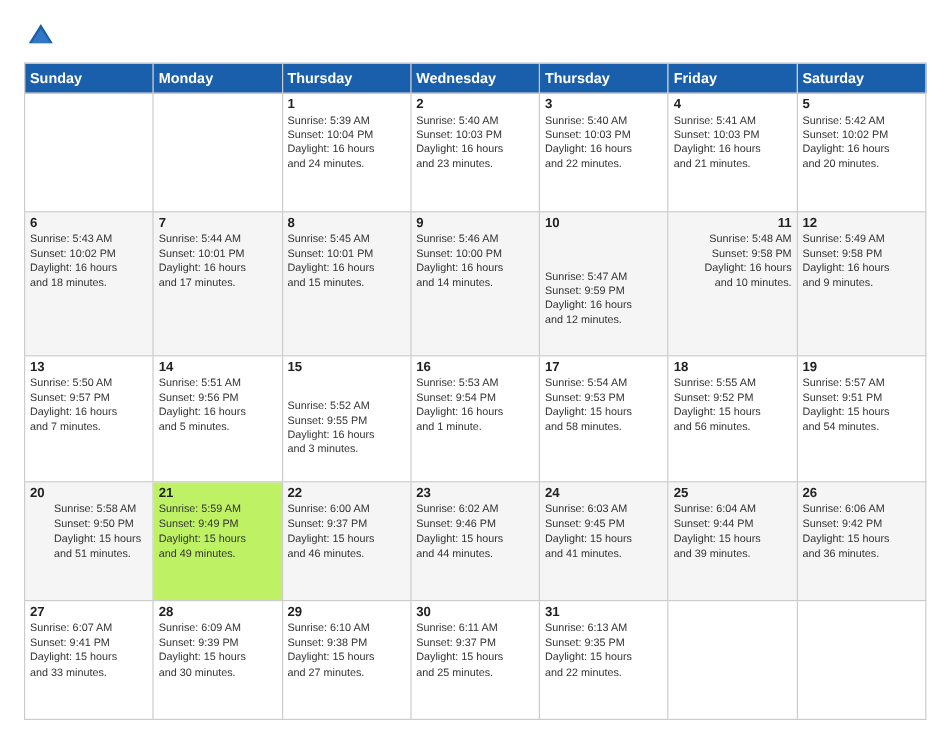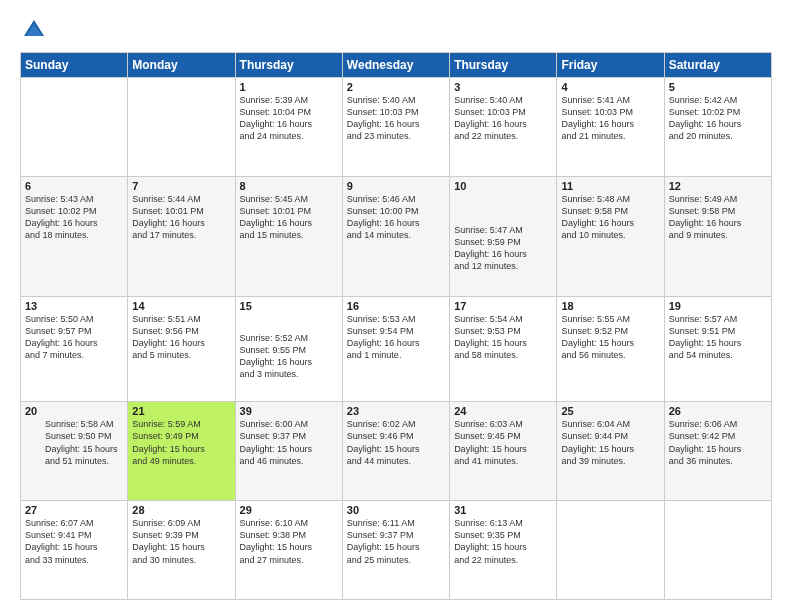--- a/index.html
+++ b/index.html
@@ -204,21 +204,21 @@
 Daylight: 16 hours
 and 14 minutes.</div>
           </td>
           <td style="background: rgb(245, 245, 245);">
             <span class="day-num">10</span>
             <div class="cell-text" style="white-space: pre-line; margin-top: 32px;">Sunrise: 5:47 AM
 Sunset: 9:59 PM
 Daylight: 16 hours
 and 12 minutes.</div>
           </td>
-          <td style="background: rgb(245, 245, 245);">
+          <td style="background: rgb(245, 245, 245); text-align: right;">
             <span class="day-num">11</span>
             <div class="cell-text" style="white-space: pre-line;">Sunrise: 5:48 AM
 Sunset: 9:58 PM
 Daylight: 16 hours
 and 10 minutes.</div>
           </td>
           <td style="background: rgb(245, 245, 245);">
             <span class="day-num">12</span>
             <div class="cell-text" style="white-space: pre-line;">Sunrise: 5:49 AM
 Sunset: 9:58 PM
@@ -286,21 +286,21 @@
 and 51 minutes.</div>
           </td>
           <td style="background: #bef264;">
             <span class="day-num">21</span>
             <div class="cell-text" style="white-space: pre-line;">Sunrise: 5:59 AM
 Sunset: 9:49 PM
 Daylight: 15 hours
 and 49 minutes.</div>
           </td>
           <td style="background: rgb(245, 245, 245);">
-            <span class="day-num">39</span>
+            <span class="day-num">22</span>
             <div class="cell-text" style="white-space: pre-line;">Sunrise: 6:00 AM
 Sunset: 9:37 PM
 Daylight: 15 hours
 and 46 minutes.</div>
           </td>
           <td style="background: rgb(245, 245, 245);">
             <span class="day-num">23</span>
             <div class="cell-text" style="white-space: pre-line;">Sunrise: 6:02 AM
 Sunset: 9:46 PM
 Daylight: 15 hours

